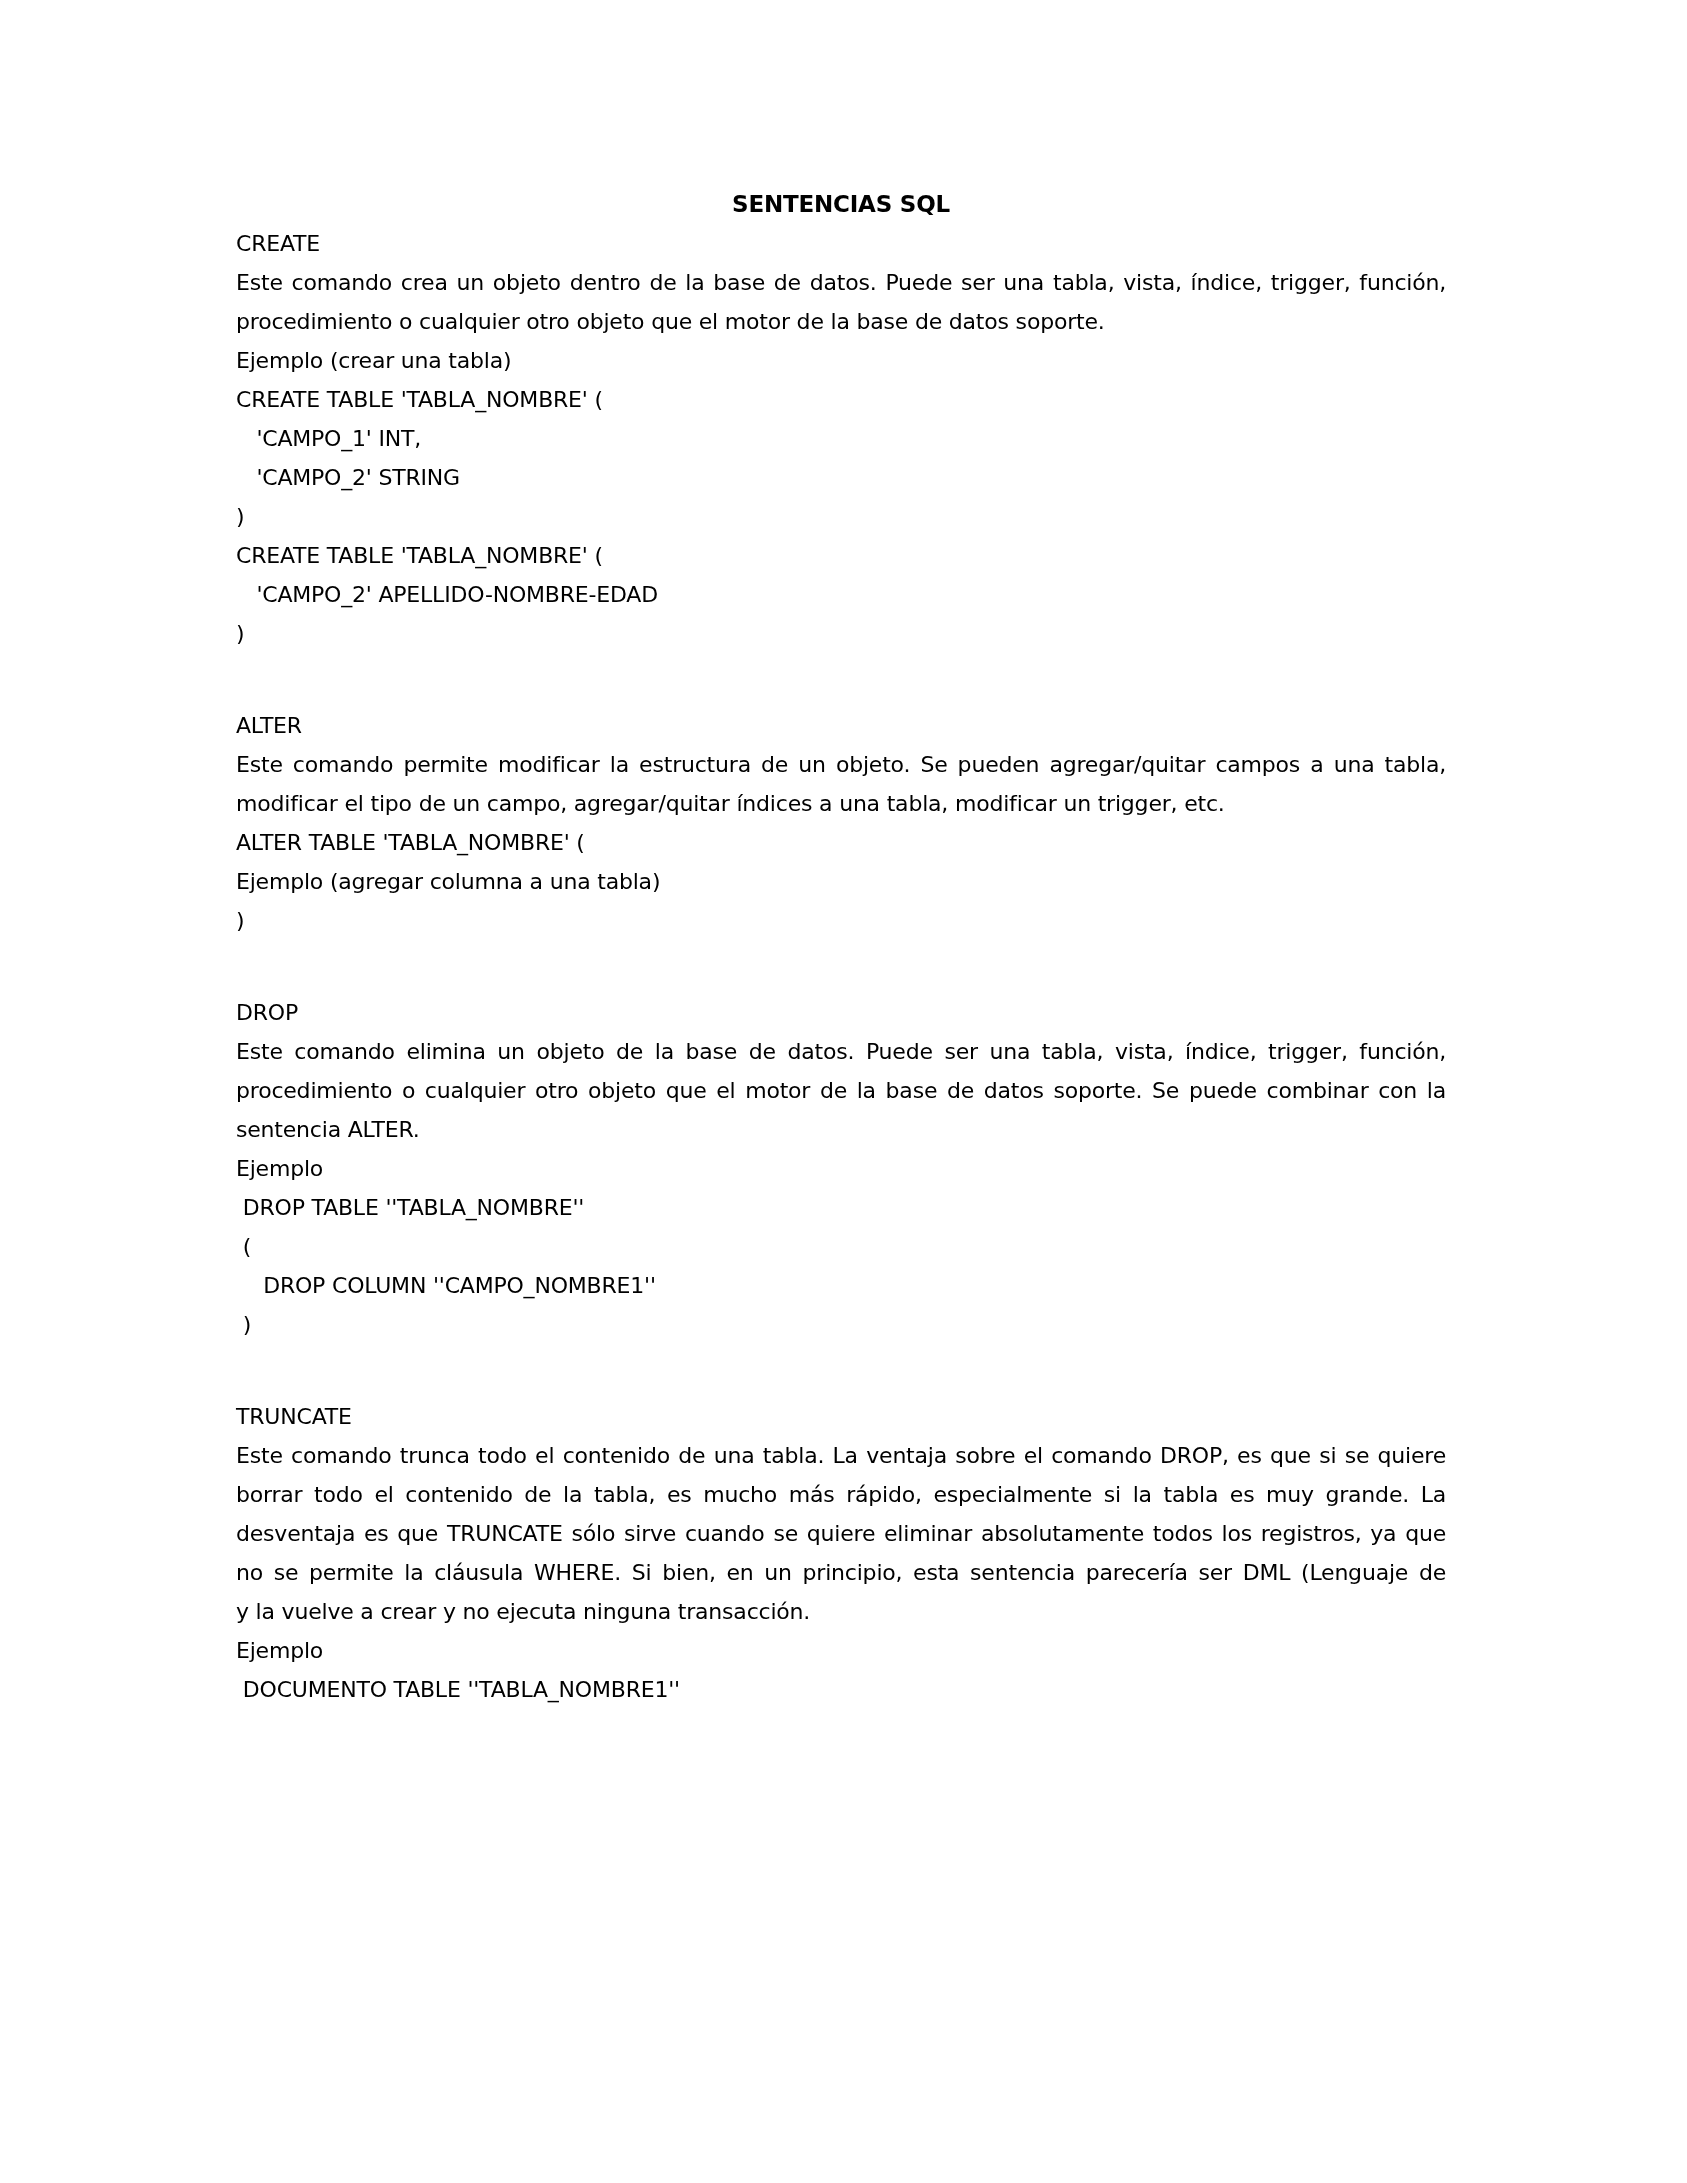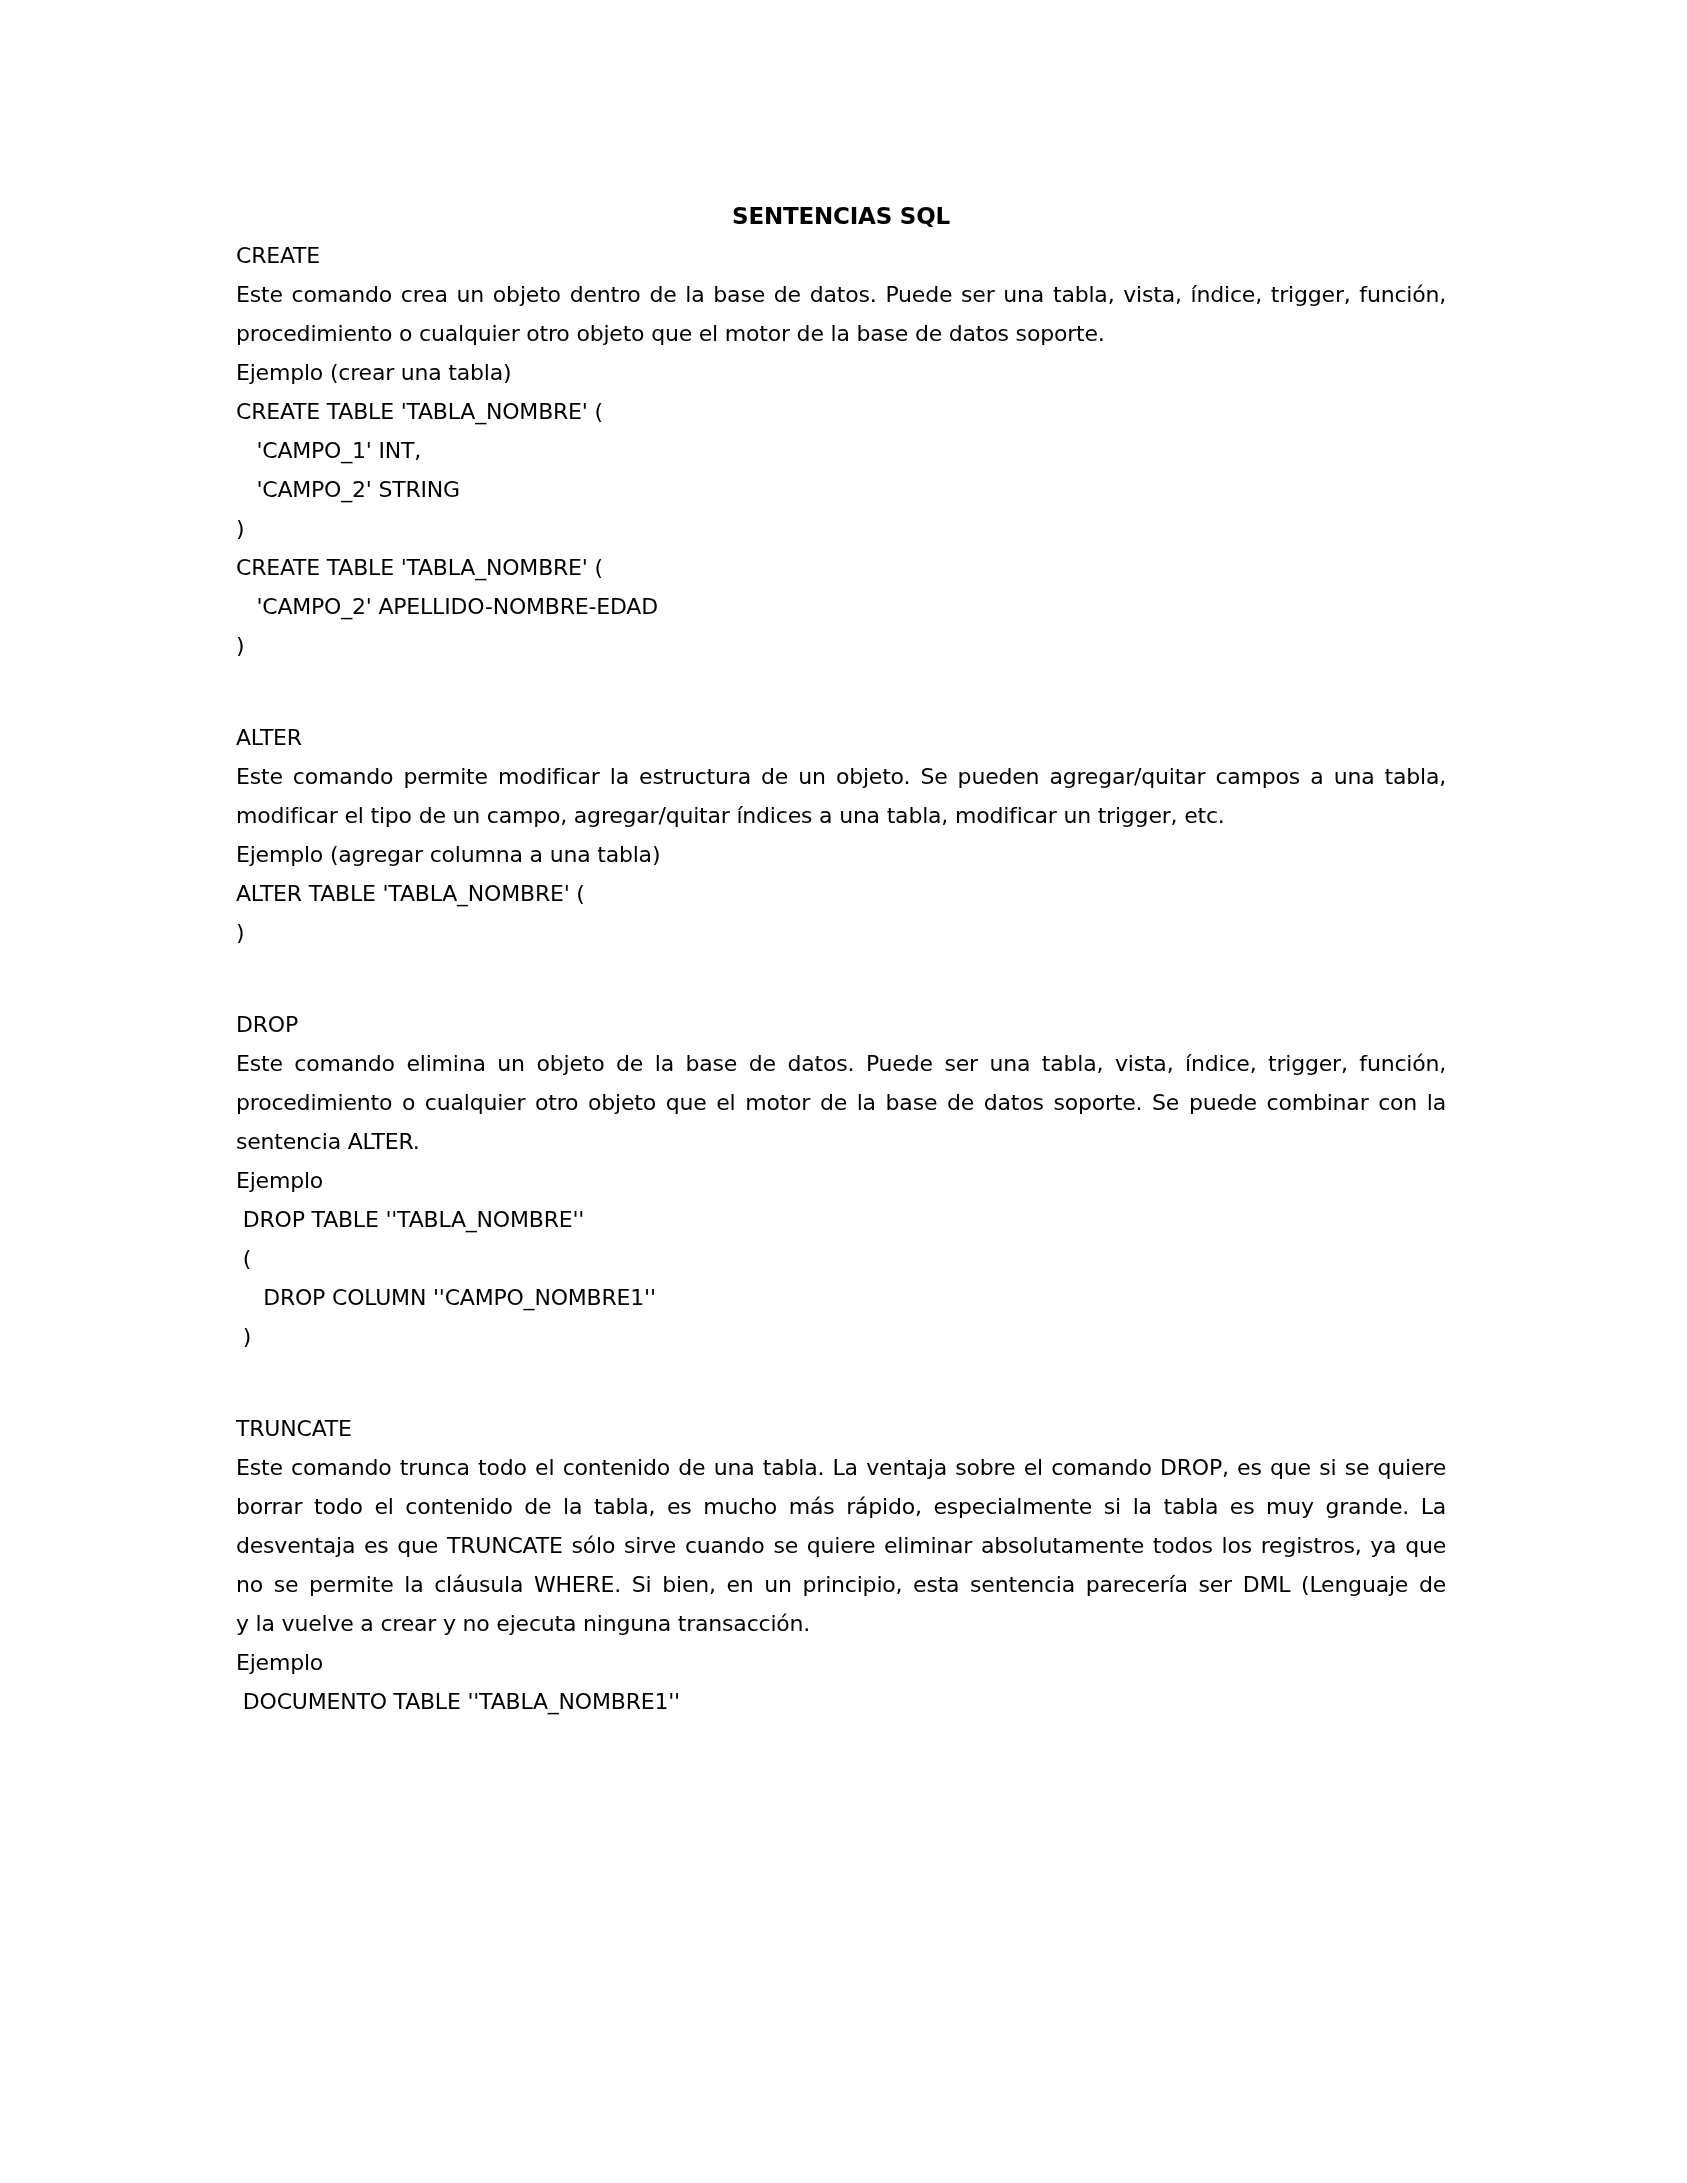--- a/index.html
+++ b/index.html
@@ -8,21 +8,20 @@
     width: 1687px;
     height: 2145px;
     box-sizing: border-box;
     padding: 185px 241px 0 236px;
     background: #ffffff;
     color: #000000;
     font-family: "DejaVu Sans", "Liberation Sans", sans-serif;
     font-size: 22px;
     line-height: 39px;
     letter-spacing: -0.2px;
-    margin-top: 12px;
   }
   .doc-title {
     font-weight: bold;
     text-align: center;
     font-size: 23px;
     height: 39px;
   }
   .doc-section + .doc-section { margin-top: 53px; }
   .line { height: 39px; }
   .line.code { white-space: pre; }
@@ -52,22 +51,22 @@
         <div class="line code"><span>   'CAMPO_2' STRING</span></div>
         <div class="line code"><span>)</span></div>
         <div class="line code"><span>CREATE TABLE 'TABLA_NOMBRE' (</span></div>
         <div class="line code"><span>   'CAMPO_2' APELLIDO-NOMBRE-EDAD</span></div>
         <div class="line code"><span>)</span></div>
       </div>
       <div class="doc-section">
         <div class="line heading"><span>ALTER</span></div>
         <div class="line body-justify"><span>Este comando permite modificar la estructura de un objeto. Se pueden agregar/quitar </span><span class="u">campos</span><span> a una tabla,</span></div>
         <div class="line body"><span>modificar el tipo de un campo, agregar/quitar índices a una tabla, modificar un </span><span class="u">trigger</span><span>, etc.</span></div>
+        <div class="line code"><span>ALTER TABLE 'TABLA_NOMBRE' (</span></div>
         <div class="line body"><span>Ejemplo (agregar columna a una tabla)</span></div>
-        <div class="line code"><span>ALTER TABLE 'TABLA_NOMBRE' (</span></div>
         <div class="line code"><span>)</span></div>
       </div>
       <div class="doc-section">
         <div class="line heading"><span>DROP</span></div>
         <div class="line body-justify"><span>Este comando elimina un objeto de la base de datos. Puede ser una tabla, </span><span class="u">vista</span><span>, </span><span class="u">índice</span><span>, </span><span class="u">trigger</span><span>, función,</span></div>
         <div class="line body-justify"><span>procedimiento o cualquier otro objeto que el motor de la base de datos soporte. Se puede combinar con la</span></div>
         <div class="line body"><span>sentencia ALTER.</span></div>
         <div class="line body"><span>Ejemplo</span></div>
         <div class="line code"><span> DROP TABLE ''TABLA_NOMBRE''</span></div>
         <div class="line code"><span> (</span></div>

